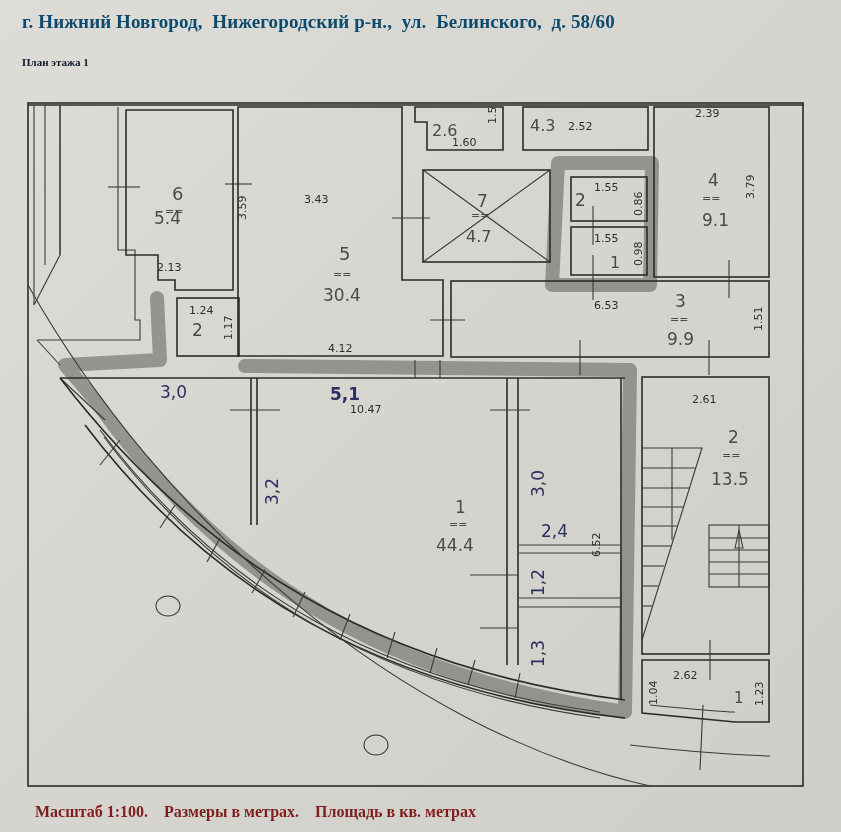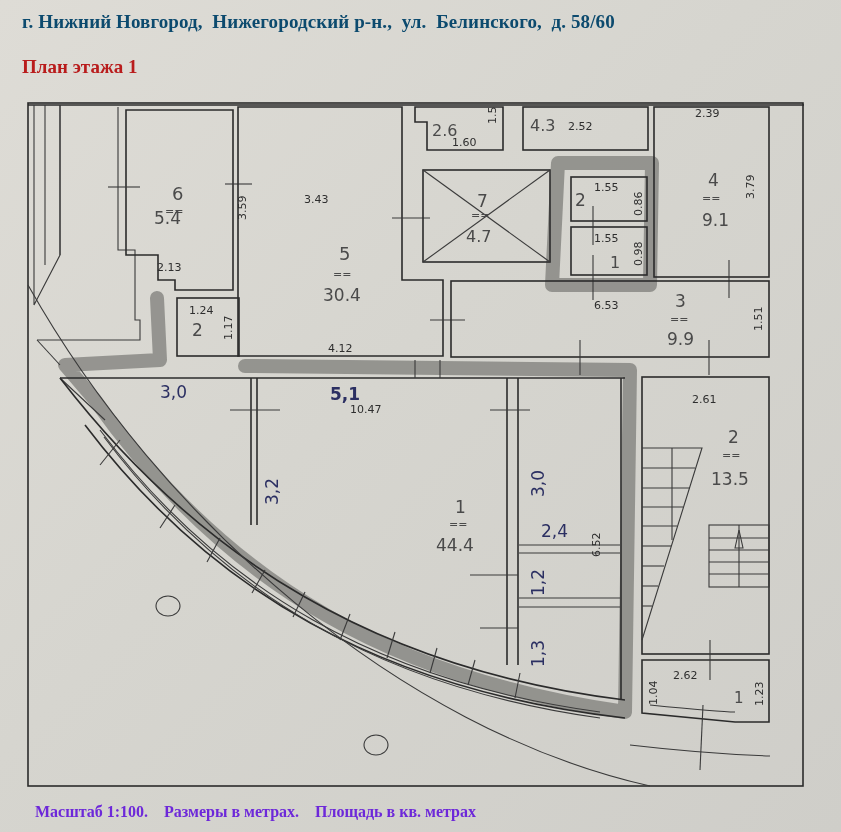--- a/index.html
+++ b/index.html
@@ -13,25 +13,25 @@
     position: absolute; left: 0; top: 0; width: 841px; height: 832px;
     background: linear-gradient(135deg, #dedcd6 0%, #d6d5cf 45%, #cfcec9 100%);
   }
   .hdr-address {
     position: absolute; left: 22px; top: 11px;
     font-size: 19px; font-weight: bold; color: #0c4a6e;
     letter-spacing: 0.1px; white-space: pre;
   }
   .hdr-floor {
     position: absolute; left: 22px; top: 56px;
-    font-size: 19px; font-weight: bold; color: #b91c1c;
+    font-size: 11px; font-weight: bold; color: #0f172a;
   }
   .footer {
     position: absolute; left: 35px; top: 803px;
-    font-size: 16px; font-weight: bold; color: #6d28d9; white-space: pre;
+    font-size: 16px; font-weight: bold; color: #7f1d1d; white-space: pre;
   }
   svg.plan { position: absolute; left: 0; top: 0; }
   .w { stroke: #2b2b2b; stroke-width: 1.6; fill: none; }
   .wt { stroke: #3a3a3a; stroke-width: 1.1; fill: none; }
   .hl { stroke: #7d7d7a; stroke-width: 14; fill: none; opacity: 0.75; stroke-linejoin: round; stroke-linecap: round; }
   .lbl { font-family: "DejaVu Sans", sans-serif; fill: #4a4a4a; }
   .dim { font-family: "DejaVu Sans", sans-serif; fill: #2e2e2e; font-size: 11px; }
   .hand { font-family: "DejaVu Sans", sans-serif; fill: #2b2f62; font-size: 17px; }
 </style>
 </head>

